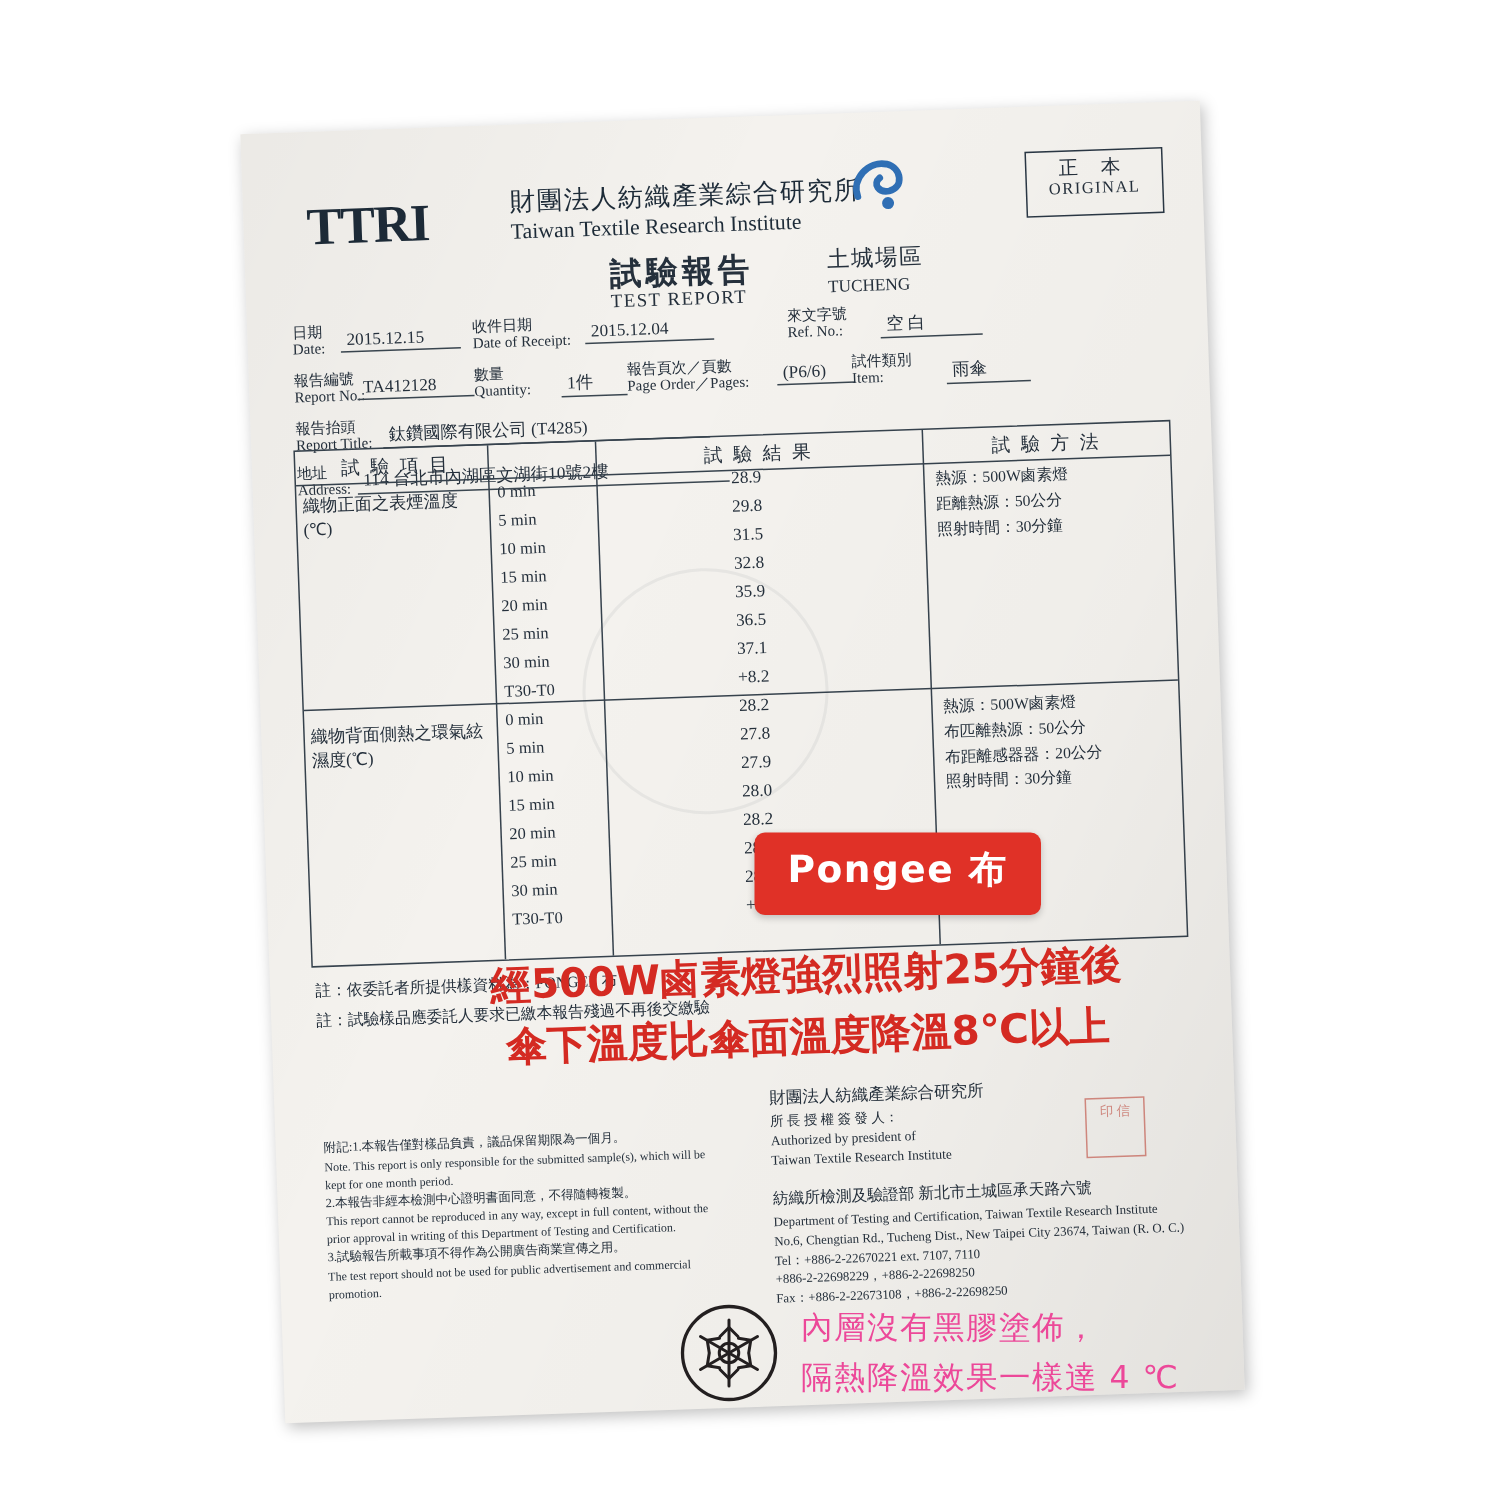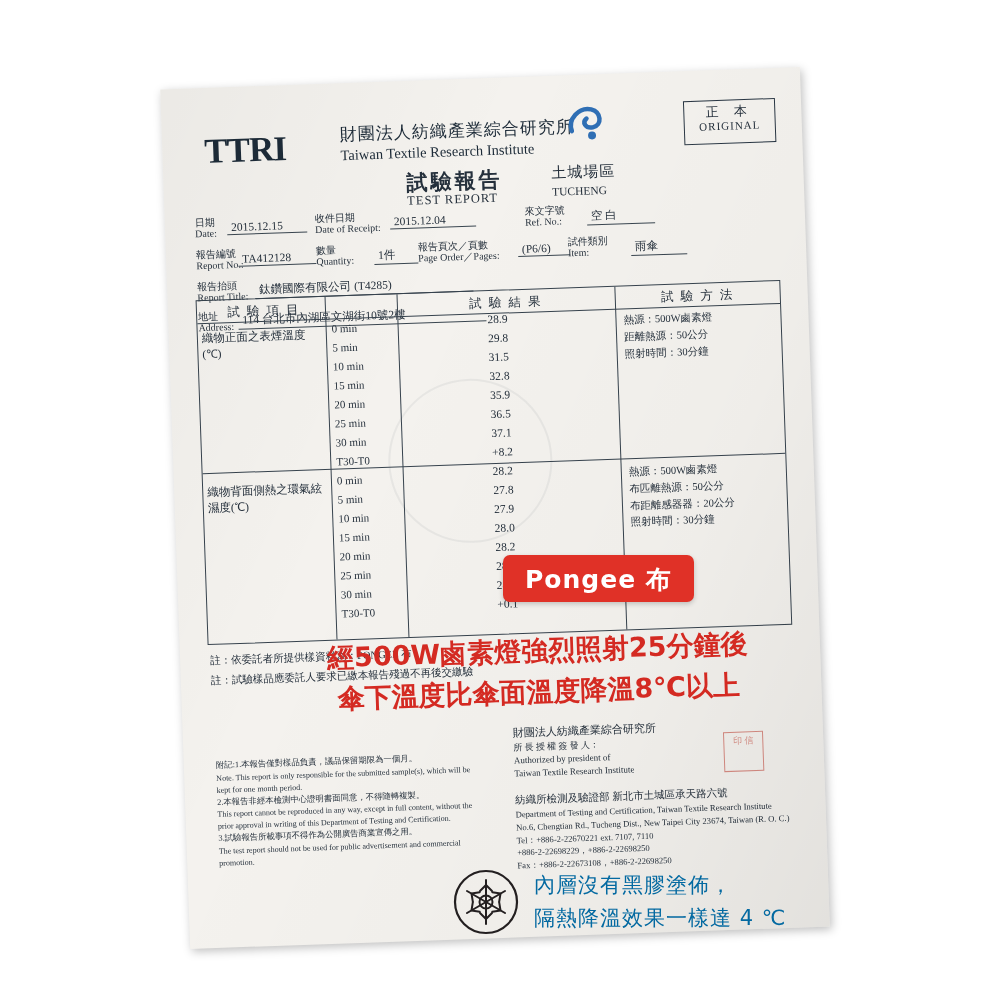--- a/index.html
+++ b/index.html
@@ -235,21 +235,21 @@
 
   
   #pongee-badge {
     position: absolute;
     left: 503px; top: 555px;
     background: #e03127;
     color: #fff;
     font-family: "DejaVu Sans", sans-serif;
     font-weight: bold;
     font-size: 25px;
-    padding: 8px 22px 6px 22px;
+    padding: 8px 22px 14px 22px;
     border-radius: 7px;
     letter-spacing: 1px;
     box-shadow: 0 2px 5px rgba(0,0,0,.2);
   }
 
   
   #headline {
     position: absolute;
     left: 258px; top: 630px;
     width: 560px;
@@ -273,21 +273,21 @@
     gap: 14px;
   }
   #snowflake-badge {
     width: 68px; height: 68px;
     flex: 0 0 68px;
   }
   #bottom-text {
     font-family: "DejaVu Sans", sans-serif;
     font-size: 21px;
     line-height: 1.55;
-    color: #0369a1;
+    color: #ec4899;
     letter-spacing: 1px;
   }
   #bottom-text .l { display: block; }
 </style>
 </head>
 <body>
 
 <div id="sheet-wrap">
   <div id="sheet">
     <div class="doc">

